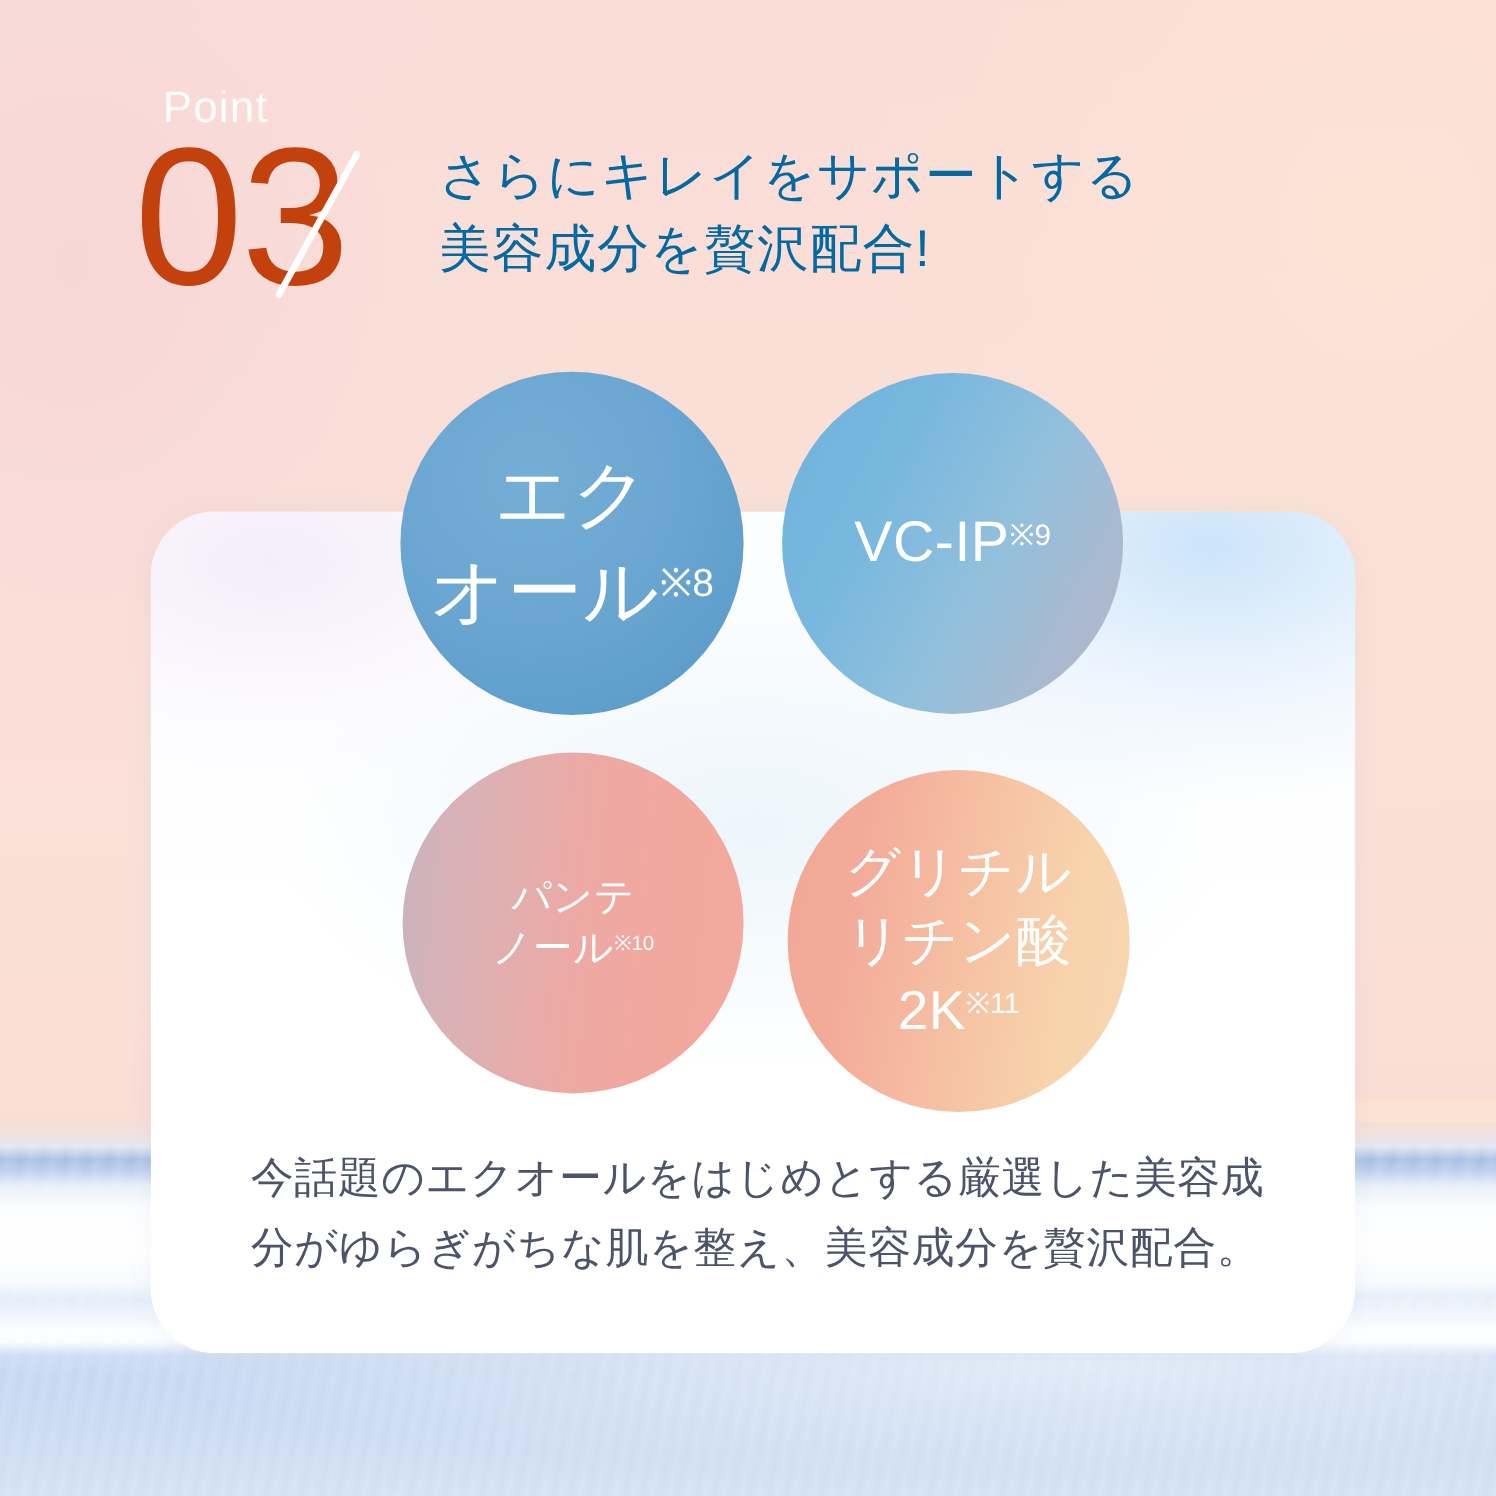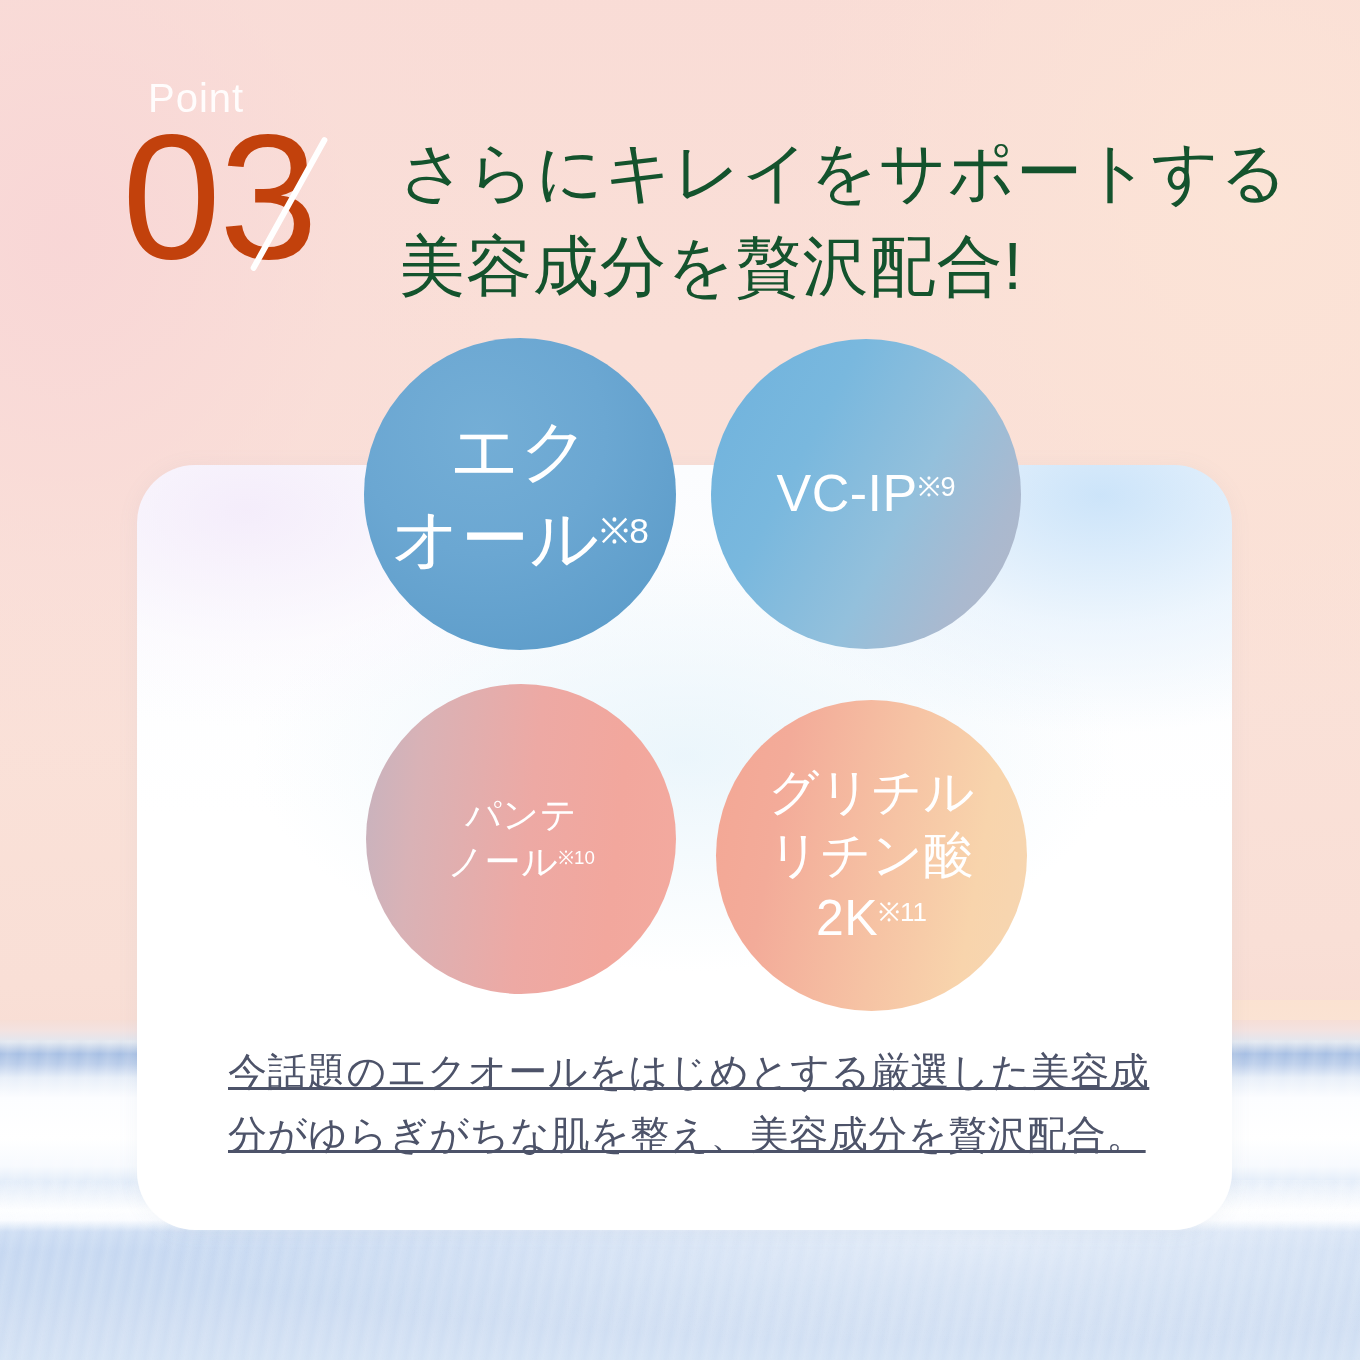--- a/index.html
+++ b/index.html
@@ -152,22 +152,22 @@
     background: #ffffff;
     transform: rotate(29deg);
     transform-origin: 50% 50%;
     border-radius: 3px;
   }
   .headline {
     position: absolute;
     left: 399px;
     top: 126px;
     width: 840px;
-    color: #14532d;
-    font-size: 66px;
+    color: #0369a1;
+    font-size: 47px;
     font-weight: 400;
     line-height: 1.42;
     letter-spacing: 1px;
   }
   .headline div { white-space: nowrap; }
 
   
   .card {
     position: absolute;
     left: 137px;
@@ -234,21 +234,20 @@
   
   .card-body {
     position: absolute;
     left: 228px;
     top: 1040px;
     width: 950px;
     color: #4d5369;
     font-size: 39px;
     line-height: 1.62;
     letter-spacing: 0.5px;
-    text-decoration: underline;
   }
   .card-body div { white-space: nowrap; }
 </style>
 </head>
 <body>
 
 <div id="stage">
 
   <div class="bg-base"></div>
   <div class="bg-glow-left"></div>

